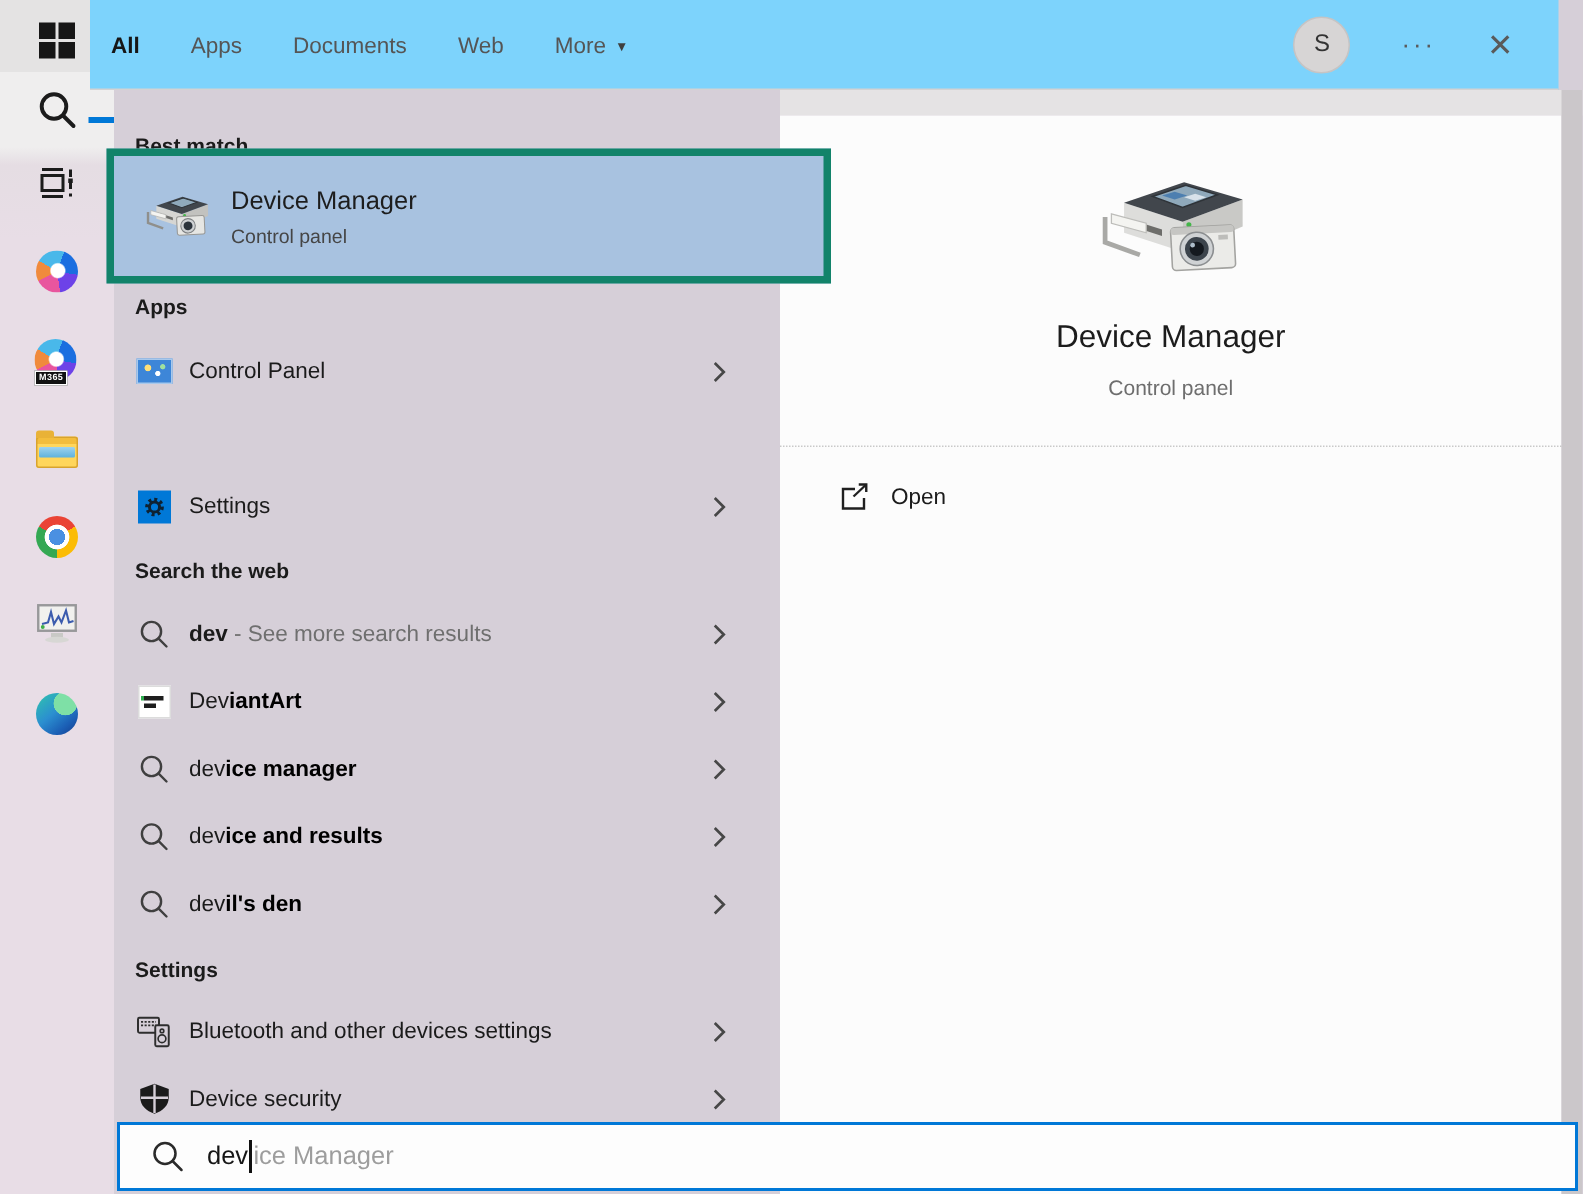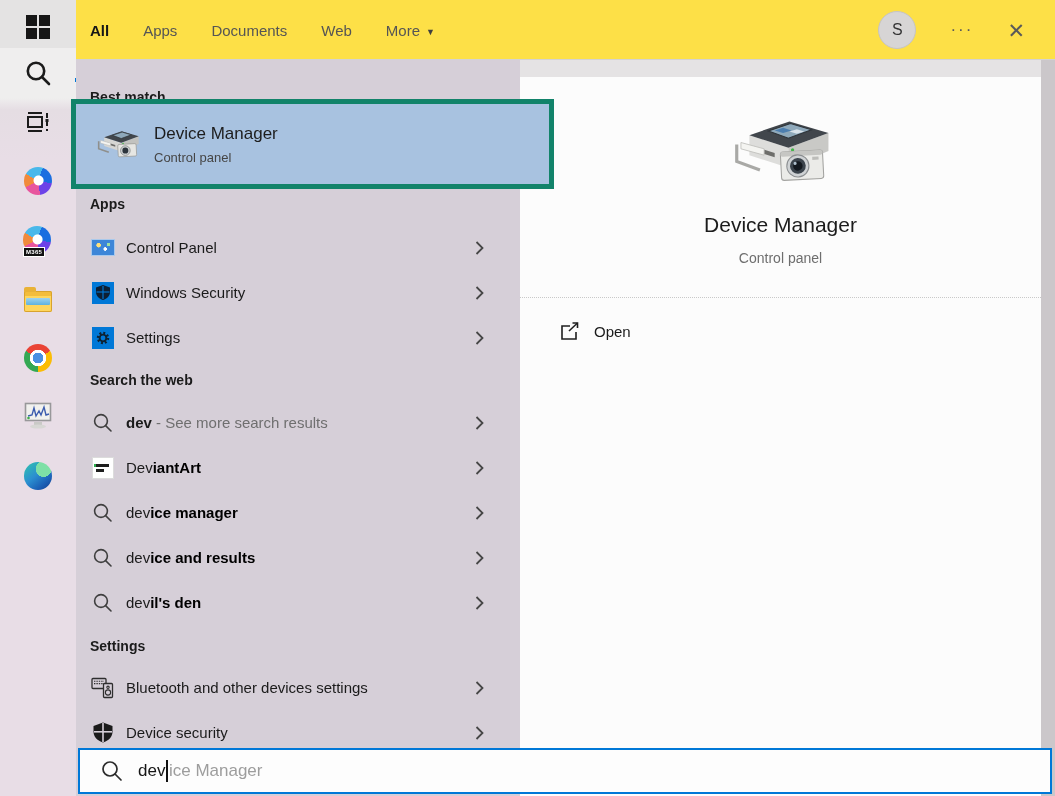--- a/index.html
+++ b/index.html
@@ -24,21 +24,21 @@
   .explorer-icon:before{ content:""; position:absolute; left:0; top:-4px; width:12px; height:5px; background:#e9b237; border-radius:2px 2px 0 0;}
   .explorer-icon:after{ content:""; position:absolute; left:2px; top:7px; right:2px; height:7px; background:linear-gradient(180deg,#9fd3ee,#5fb2dd); border-radius:1px;}
   .chrome-icon{ width:28px; height:28px; border-radius:50%;
     background: radial-gradient(circle,#4a90e2 0 5.5px, #ffffff 5.5px 8px, rgba(0,0,0,0) 8.5px),
       conic-gradient(from -60deg,#ea4335 0 120deg,#fbbc05 120deg 240deg,#34a853 240deg 360deg);}
   .edge-icon{ width:28px; height:28px; border-radius:50%;
     background: radial-gradient(circle at 70% 25%, #7ee0a6 0 27%, rgba(0,0,0,0) 28%),
       linear-gradient(140deg,#2fc0b0 5%,#2b8fd0 45%,#1b5fb5 75%,#143a8a 100%);}
 
   
-  .topbar{ position:absolute; left:76px; top:0; width:979px; height:60px; background:#fde047; border-bottom:1px solid #d3d2d2;}
+  .topbar{ position:absolute; left:60px; top:0; width:979px; height:60px; background:#7dd3fc; border-bottom:1px solid #d3d2d2;}
   .tabs{ position:absolute; left:14px; top:0; height:60px; display:flex; align-items:center; gap:34px;}
   .tab{ font-size:15px; color:#555; cursor:pointer; position:relative; }
   .tab.active{ color:#161616; font-weight:700; }
   .tab-underline{ position:absolute; left:0px; top:56px; width:50px; height:4px; background:#0078d7;}
   .more-arrow{ font-size:9px; color:#3f3f3f; margin-left:6px; vertical-align:1px;}
   .top-right{ position:absolute; right:0; top:0; height:60px; display:flex; align-items:center; gap:34px; padding-right:30px;}
   .avatar{ width:38px; height:38px; border-radius:50%; background:#d7d5d5; border:1px solid #c6c4c4; display:flex; align-items:center; justify-content:center; font-size:16px; color:#333; cursor:pointer;}
   .dots{ font-size:17px; letter-spacing:2px; color:#5a5a5a; cursor:pointer;}
   .closex{ font-size:21px; color:#5a5a5a; cursor:pointer; line-height:1;}
 
@@ -170,37 +170,20 @@
 
   <div class="results">
     <div class="sec-header" style="top:17px;margin-top:12px;">Best match</div>
     <div class="sec-header" style="top:136px;">Apps</div>
 
     <div class="row" style="top:165px;">
       <span class="ic">
           <span class="cp-icon"></span>
         </span>
       <span class="lbl">Control Panel</span>
-      <span class="chev">
-          <svg width="9" height="15" viewBox="0 0 9 15">
-            <polyline points="1.5,1.5 7.5,7.5 1.5,13.5" fill="none" stroke="#474747" stroke-width="1.8"></polyline>
-          </svg>
-        </span>
-    </div>
-    <div class="row" style="top:210px;">
-      <span class="ic">
-          <span class="tile">
-        <svg width="14" height="15" viewBox="0 0 14 15">
-              <path d="M7 0 L14 2.6 V7 C14 11.2 11 13.8 7 15 C3 13.8 0 11.2 0 7 V2.6 Z" fill="#0d1f33"></path>
-              <line x1="7" y1="1" x2="7" y2="14" stroke="#0078d7" stroke-width="1.1"></line>
-              <line x1="0.5" y1="7" x2="13.5" y2="7" stroke="#0078d7" stroke-width="1.1"></line>
-            </svg>
-      </span>
-        </span>
-      <span class="lbl">Windows Security</span>
       <span class="chev">
           <svg width="9" height="15" viewBox="0 0 9 15">
             <polyline points="1.5,1.5 7.5,7.5 1.5,13.5" fill="none" stroke="#474747" stroke-width="1.8"></polyline>
           </svg>
         </span>
     </div>
     <div class="row" style="top:255px;">
       <span class="ic">
           <span class="tile">
         <svg width="16" height="16" viewBox="0 0 20 20">

